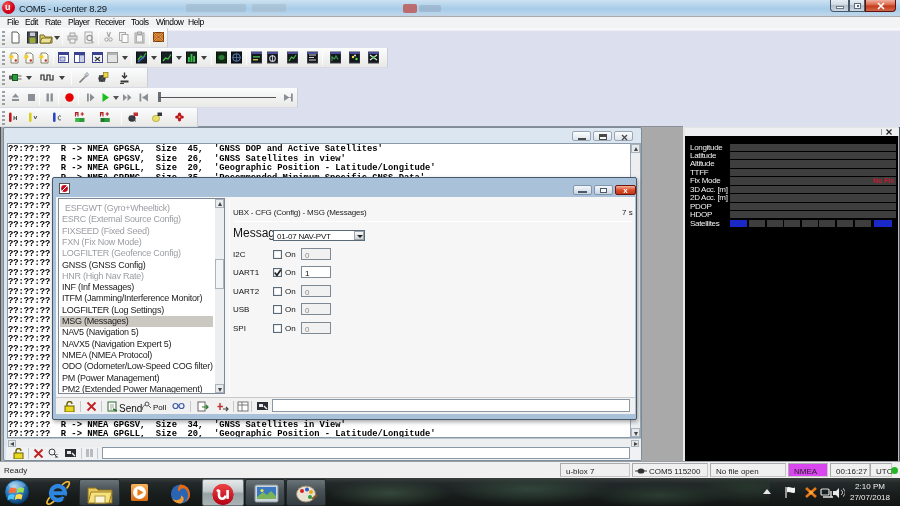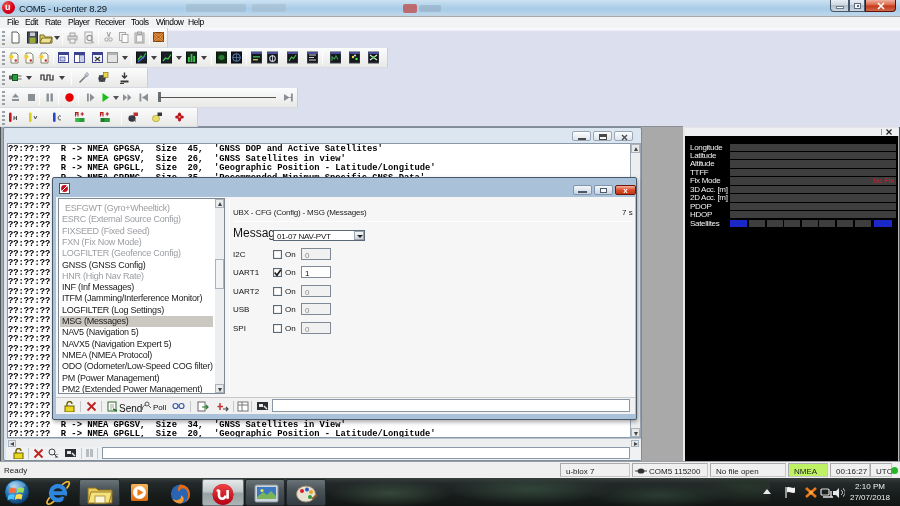--- a/index.html
+++ b/index.html
@@ -605,21 +605,21 @@
     <div class="abs" style="left:632px;top:1px;width:76px;height:14px;border:1px solid #c6c6c6;border-top-color:#aaa;border-left-color:#aaa;background:#f0f0f0">
       <svg class="abs" style="left:2px;top:3px" width="12" height="8" viewBox="0 0 12 8">
         <path d="M0 4h3M9 4h3" stroke="#444"></path>
         <ellipse cx="6" cy="4" rx="3.4" ry="2.6" fill="#333"></ellipse>
       </svg>
       <div class="abs" style="left:16px;top:3px;font-size:8px;color:#222;white-space:nowrap">COM5 115200</div>
     </div>
     <div class="abs" style="left:710px;top:1px;width:76px;height:14px;border:1px solid #c6c6c6;border-top-color:#aaa;border-left-color:#aaa;background:#f0f0f0">
       <div class="abs" style="left:5px;top:3px;font-size:8px;color:#222;white-space:nowrap">No file open</div>
     </div>
-    <div class="abs" style="left:788px;top:1px;width:40px;height:14px;border:1px solid #c6c6c6;border-top-color:#aaa;border-left-color:#aaa;background:#bef264">
+    <div class="abs" style="left:788px;top:1px;width:40px;height:14px;border:1px solid #c6c6c6;border-top-color:#aaa;border-left-color:#aaa;background:#d946ef">
       <div class="abs" style="left:5px;top:3px;font-size:8px;color:#222;white-space:nowrap">NMEA</div>
     </div>
     <div class="abs" style="left:830px;top:1px;width:40px;height:14px;border:1px solid #c6c6c6;border-top-color:#aaa;border-left-color:#aaa;background:#f0f0f0">
       <div class="abs" style="left:5px;top:3px;font-size:8px;color:#222;white-space:nowrap">00:16:27</div>
     </div>
     <div class="abs" style="left:870px;top:1px;width:22px;height:14px;border:1px solid #c6c6c6;border-top-color:#aaa;border-left-color:#aaa;background:#f0f0f0">
       <div class="abs" style="left:5px;top:3px;font-size:8px;color:#222;white-space:nowrap">UTC</div>
     </div>
     <div class="abs" style="left:891px;top:5px;width:7px;height:7px;border-radius:50%;background:#28b428"></div>
   </div>

